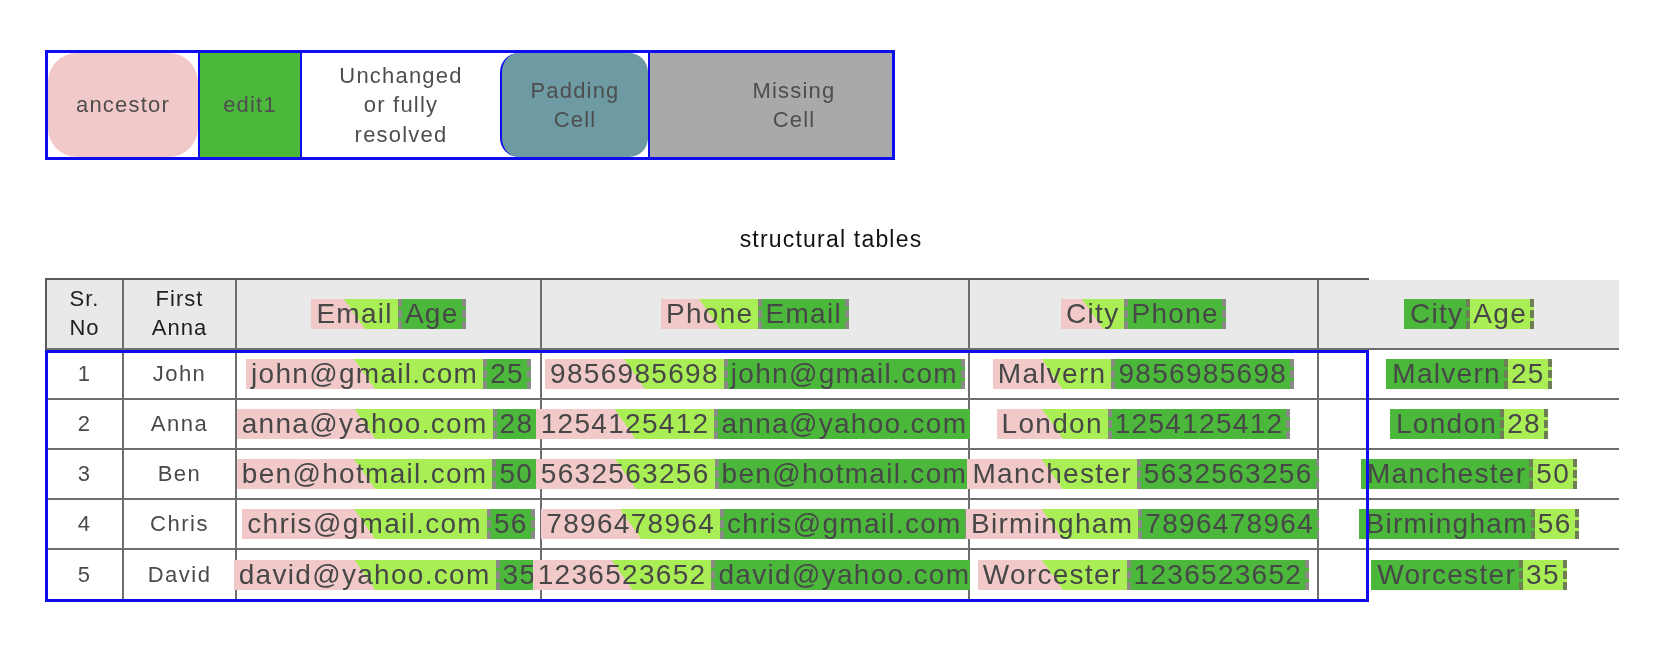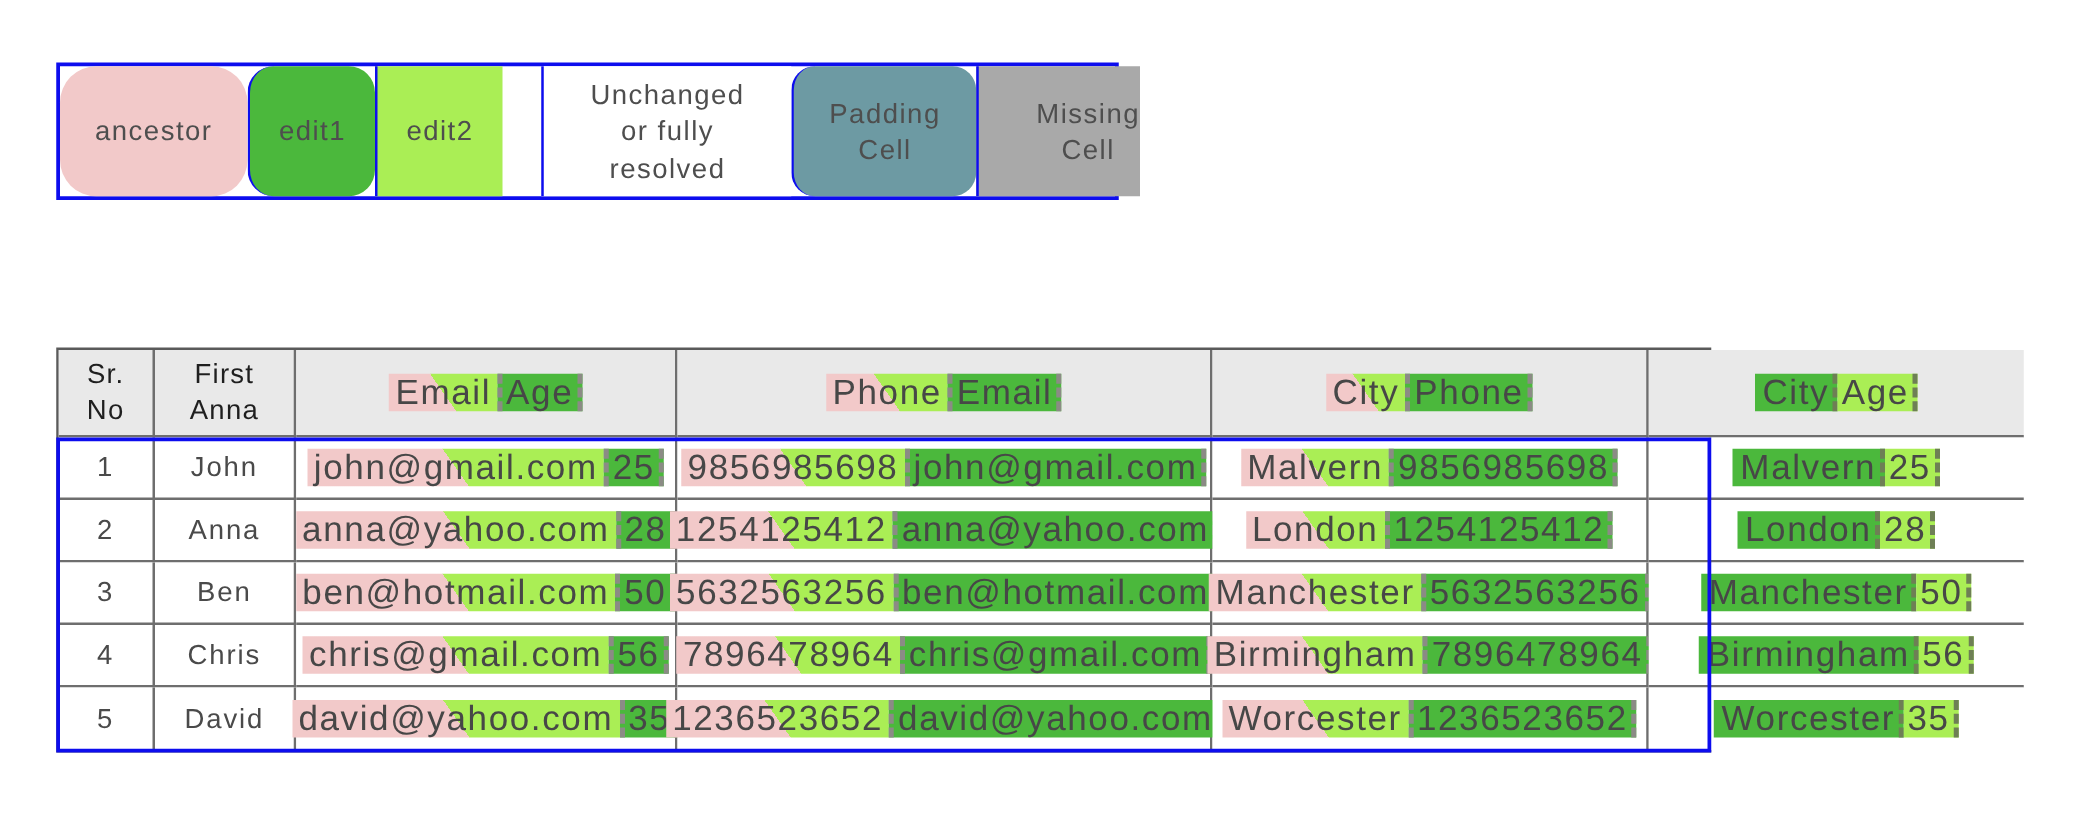--- a/index.html
+++ b/index.html
@@ -17,23 +17,23 @@
     display:flex; background:#fff;
   }
   .legend-cell {
     display:flex; align-items:center; justify-content:center;
     text-align:center; font-size:22px; color:#4e4e4e; letter-spacing:1.2px;
     white-space:pre-line; line-height:1.32; box-sizing:border-box;
     border-left:2px solid var(--frame-blue);
   }
   .legend-cell:first-child { border-left:none; }
   .lc0 { flex:0 0 150px; }
-  .lc1 { flex:0 0 102px;border-radius:21px; }
+  .lc1 { flex:0 0 102px; }
   .lc2 { flex:0 0 102px; }
-  .lc3 { flex:0 0 200px;margin-left:31px; }
+  .lc3 { flex:0 0 200px; }
   .lc4 { flex:0 0 148px; }
   .lc5 { flex:1;padding-left:46px; }
 
   
   .tbl-title {
     position:absolute; top:226px; left:45px; width:1572px;
     text-align:center; font-size:23px; color:#121212; letter-spacing:1.2px;
   }
 
   
@@ -90,30 +90,30 @@
 </style>
 </head>
 <body>
 
 <div class="canvas">
 
 
   <div class="legend-box">
       <div class="legend-cell lc0" style="background: var(--ancestor); border-radius: 29px;">ancestor</div>
       <div class="legend-cell lc1" style="background: var(--edit1);">edit1</div>
-      <div class="legend-cell lc2" style="background: var(--edit2);">edit2</div>
       <div class="legend-cell lc3" style="background: var(--unchanged);">Unchanged
 or fully
 resolved</div>
       <div class="legend-cell lc4" style="background: var(--padding); border-radius: 19px;">Padding
 Cell</div>
       <div class="legend-cell lc5" style="background: var(--missing);">Missing
 Cell</div>
     </div>
 
+  <div class="tbl-title">structural tables</div>
 
   <div class="tbl">
     <div class="blue-frame"></div>
   <div class="row"><div class="cell th">
           <span class="plain-head">Sr.
 No</span>
         </div><div class="cell th">
           <span class="plain-head">First
 Anna</span>
         </div><div class="cell th">

